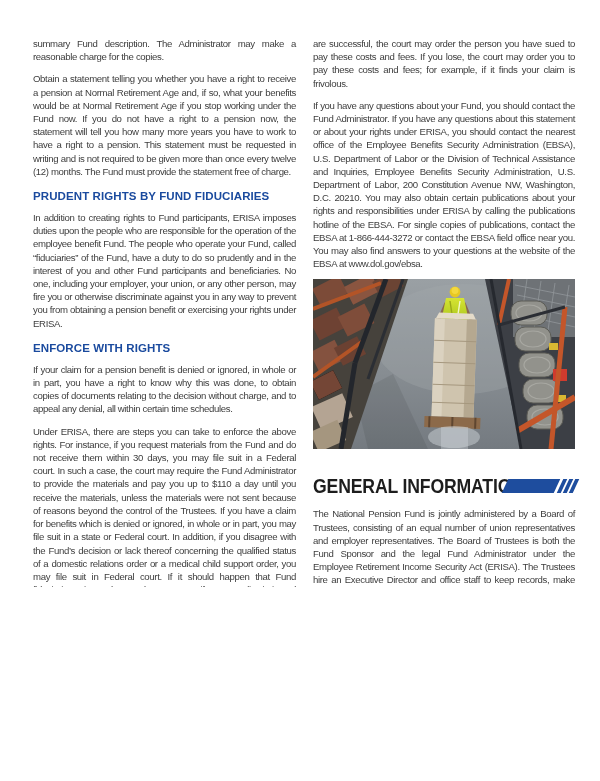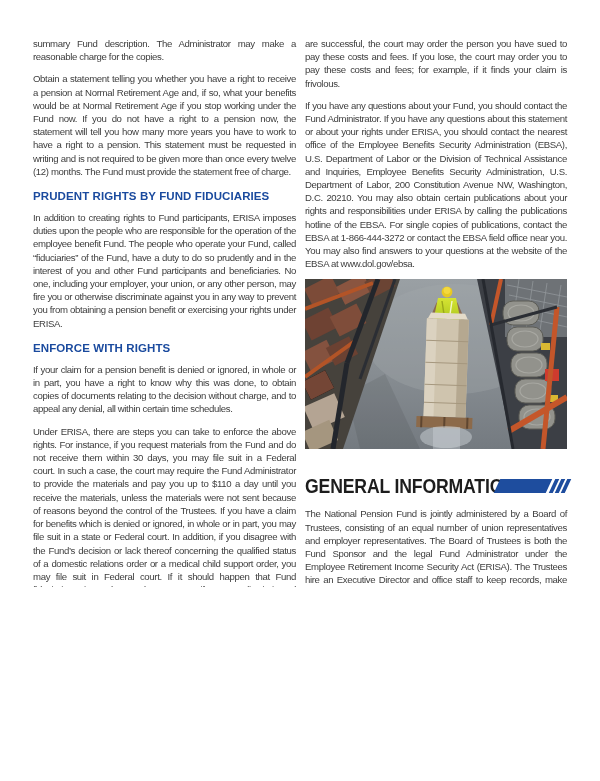--- a/index.html
+++ b/index.html
@@ -1,20 +1,20 @@
 <!DOCTYPE html>
 <html><head>
 <meta charset="utf-8">
 <style>
   html,body{margin:0;padding:0;background:#ffffff;}
   .page{position:relative;width:600px;height:587px;background:#ffffff;overflow:hidden;
         font-family:"Liberation Sans",sans-serif;}
   .col{position:absolute;top:37px;}
   .col-left{left:33px;width:263px;}
-  .col-right{left:305px;width:262px;}
+  .col-right{left:313px;width:262px;}
   .body-text{font-size:9.6px;line-height:13.2px;color:#3d3d3d;text-align:justify;
              letter-spacing:-0.35px;}
   .body-text p{margin:0 0 9px 0;}
   .subhead{font-size:11.5px;line-height:13px;font-weight:bold;color:#1a4a9e;
            letter-spacing:0.1px;margin:12px 0 8px 0;}
   .photo{display:block;width:262px;height:170px;margin:5px 0 0 0;}
   .section-title-row{position:relative;height:26px;margin:24px 0 8px 0;}
   .section-title{display:inline-block;font-size:21px;font-weight:800;color:#1d1d1d;
                  white-space:nowrap;letter-spacing:-0.2px;transform:scaleX(0.84);
                  transform-origin:left center;line-height:26px;}

